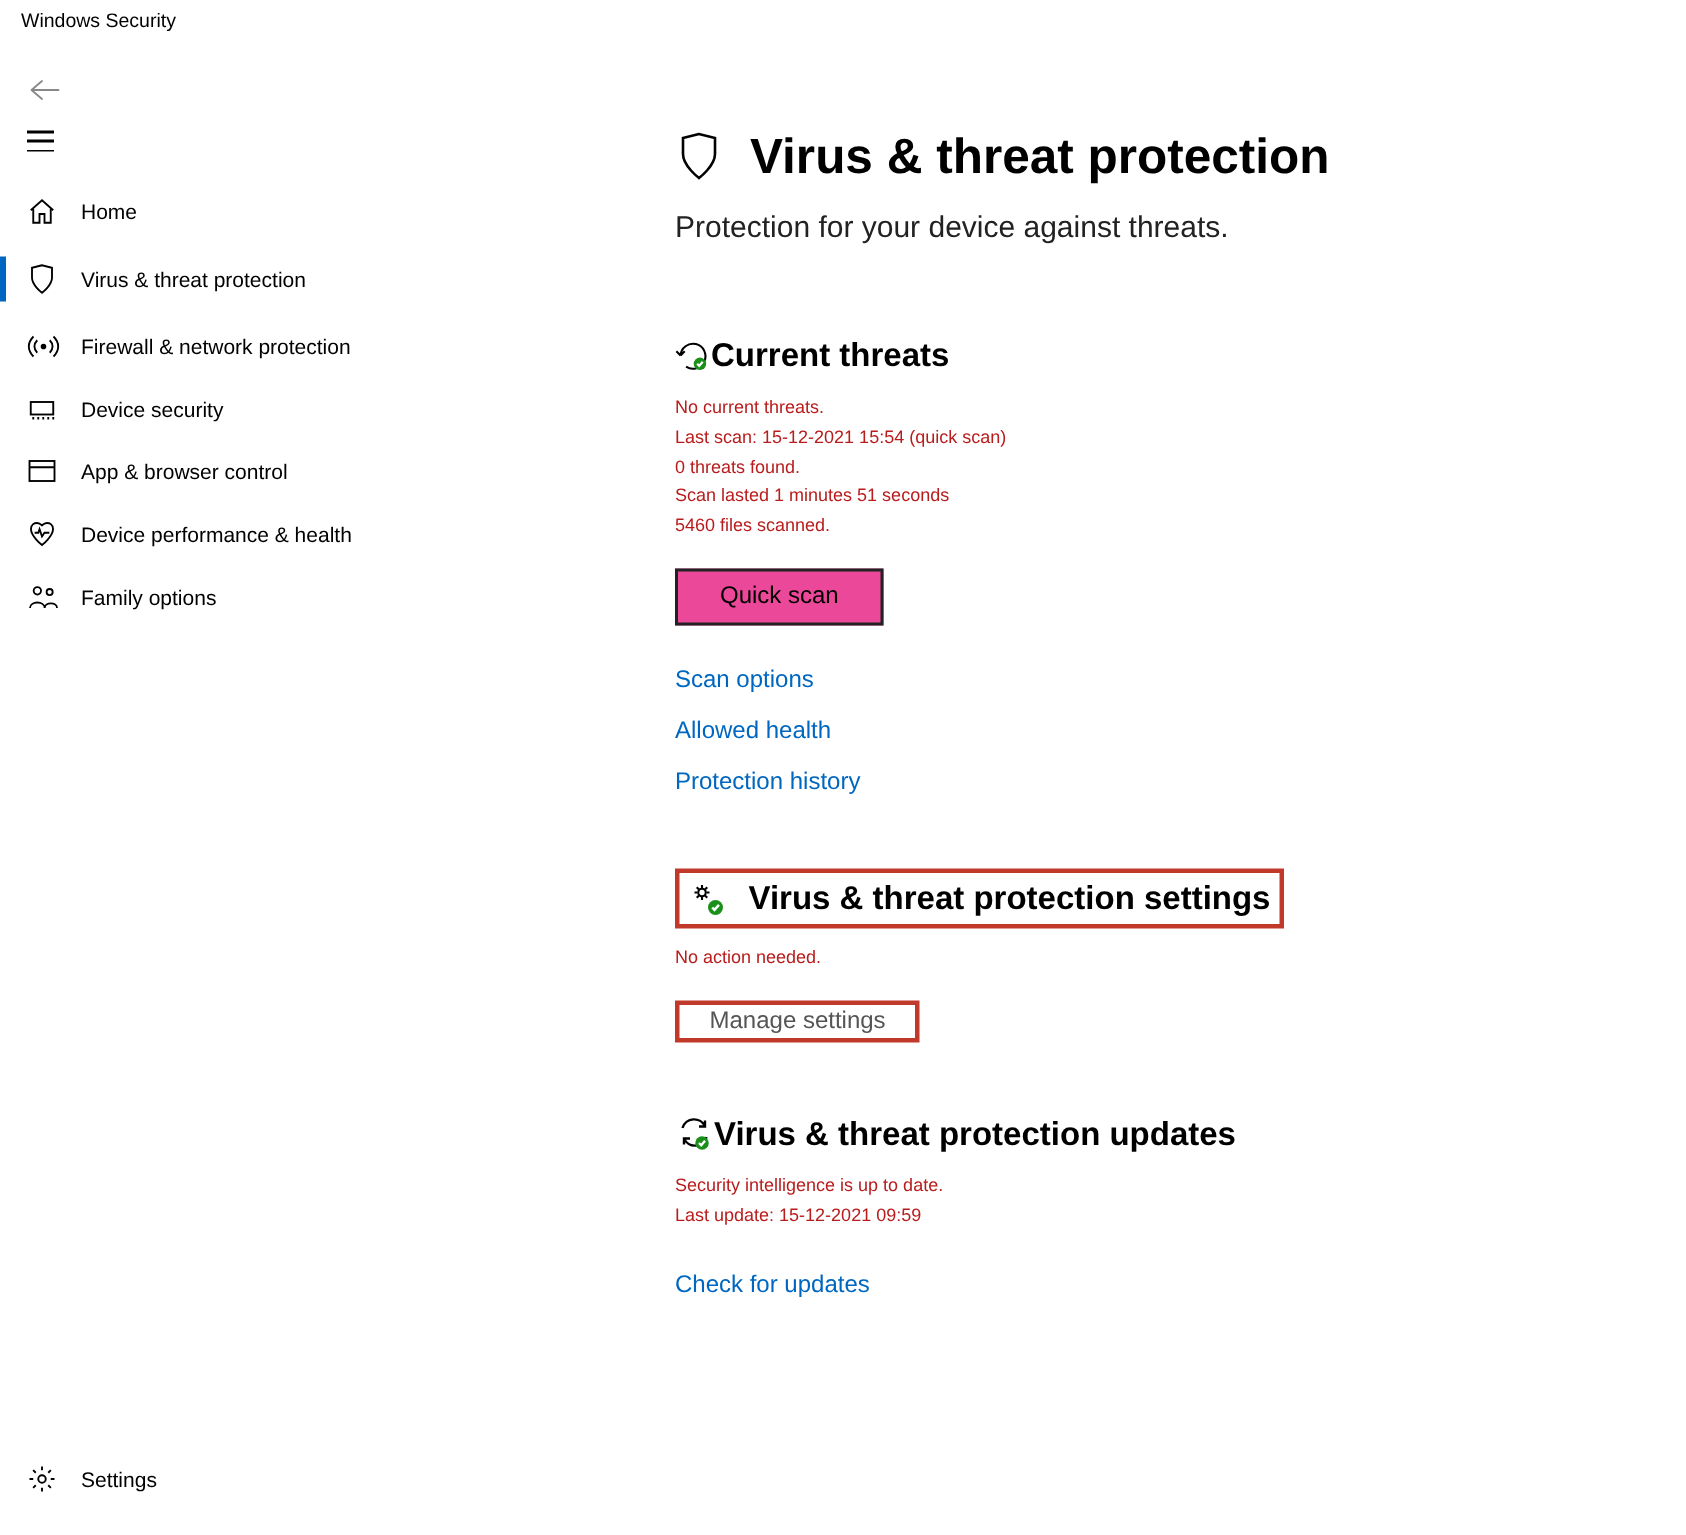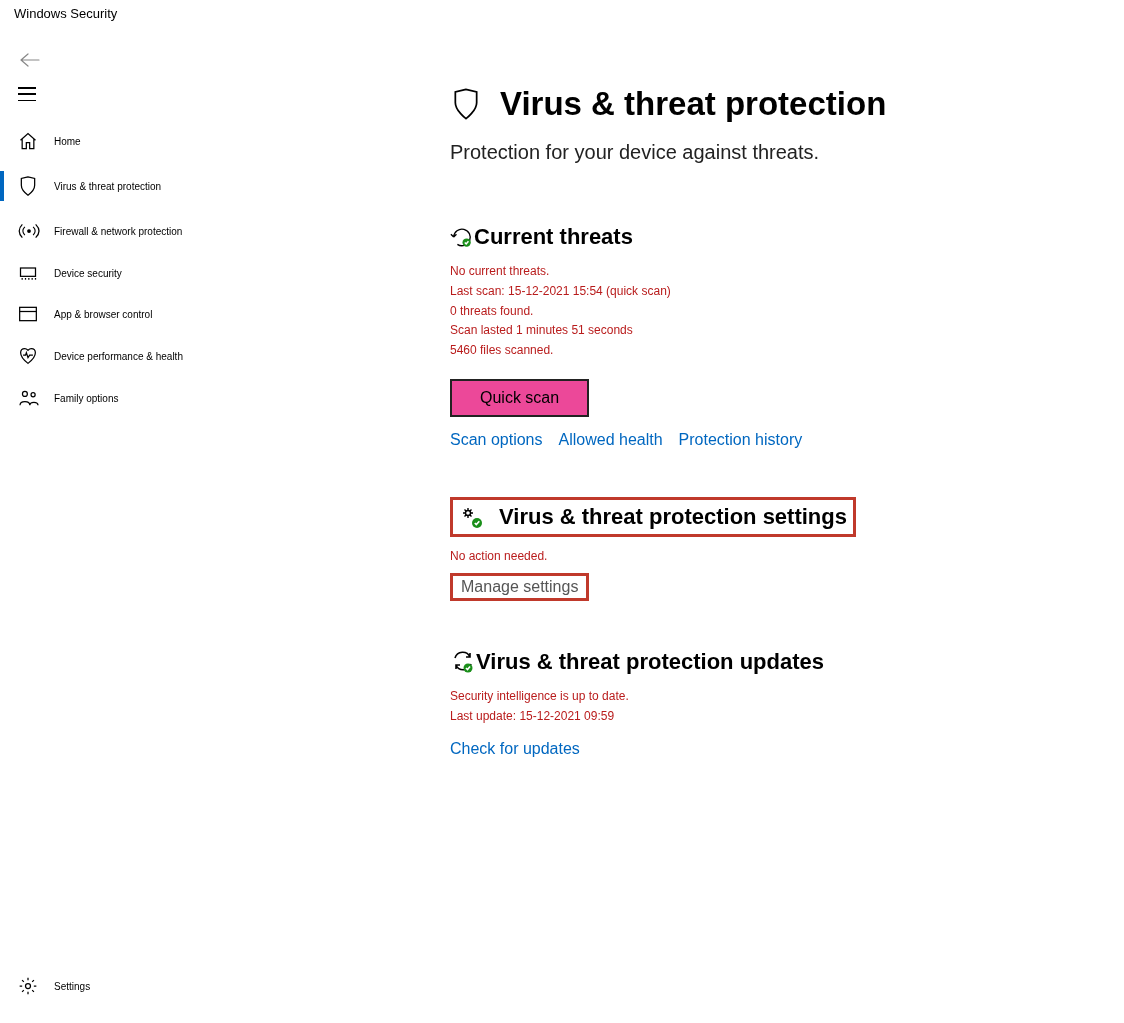--- a/index.html
+++ b/index.html
@@ -41,21 +41,21 @@
       display: block; height: 1.5px; background: #000; width: 100%;
     }
     .sidebar-list {
       list-style: none;
     }
     .sidebar-item {
       display: flex;
       align-items: center;
       padding: 12px 14px 12px 18px;
       cursor: pointer;
-      font-size: 10px;
+      font-size: 14px;
       position: relative;
     }
     .sidebar-item .icon-slot {
       width: 36px;
       display: flex;
       align-items: center;
       justify-content: flex-start;
     }
     .sidebar-item.active::before {
       content: '';
@@ -109,23 +109,23 @@
       display: inline-block;
       margin-top: 18px;
       padding: 8px 28px;
       font-size: 16px;
       background: #ec4899;
       border: 2px solid #222;
       cursor: pointer;
       font-family: inherit;
     }
     .link-list {
-      margin-top: 14px;
-      display: flex;
-      flex-direction: row;
+      margin-top: 28px;
+      display: flex;
+      flex-direction: column;
       gap: 16px;
     }
     .link {
       color: #0067c0;
       font-size: 16px;
       cursor: pointer;
       width: fit-content;
     }
     .muted-link {
       color: #555;
@@ -138,23 +138,23 @@
       border: 3px solid #c0392b;
       padding: 4px 6px 4px 2px;
       display: flex;
       align-items: flex-start;
       gap: 14px;
       width: fit-content;
       margin-bottom: 10px;
     }
     .highlight-small {
       border: 3px solid #c0392b;
-      padding: 2px 8px;
+      padding: 2px 20px;
       width: fit-content;
-      margin-top: 6px;
+      margin-top: 18px;
     }
     svg { display: block; }
   </style>
 </head>
 <body>
 
 <div class="titlebar">Windows Security</div>
 
 <div class="container">
 

